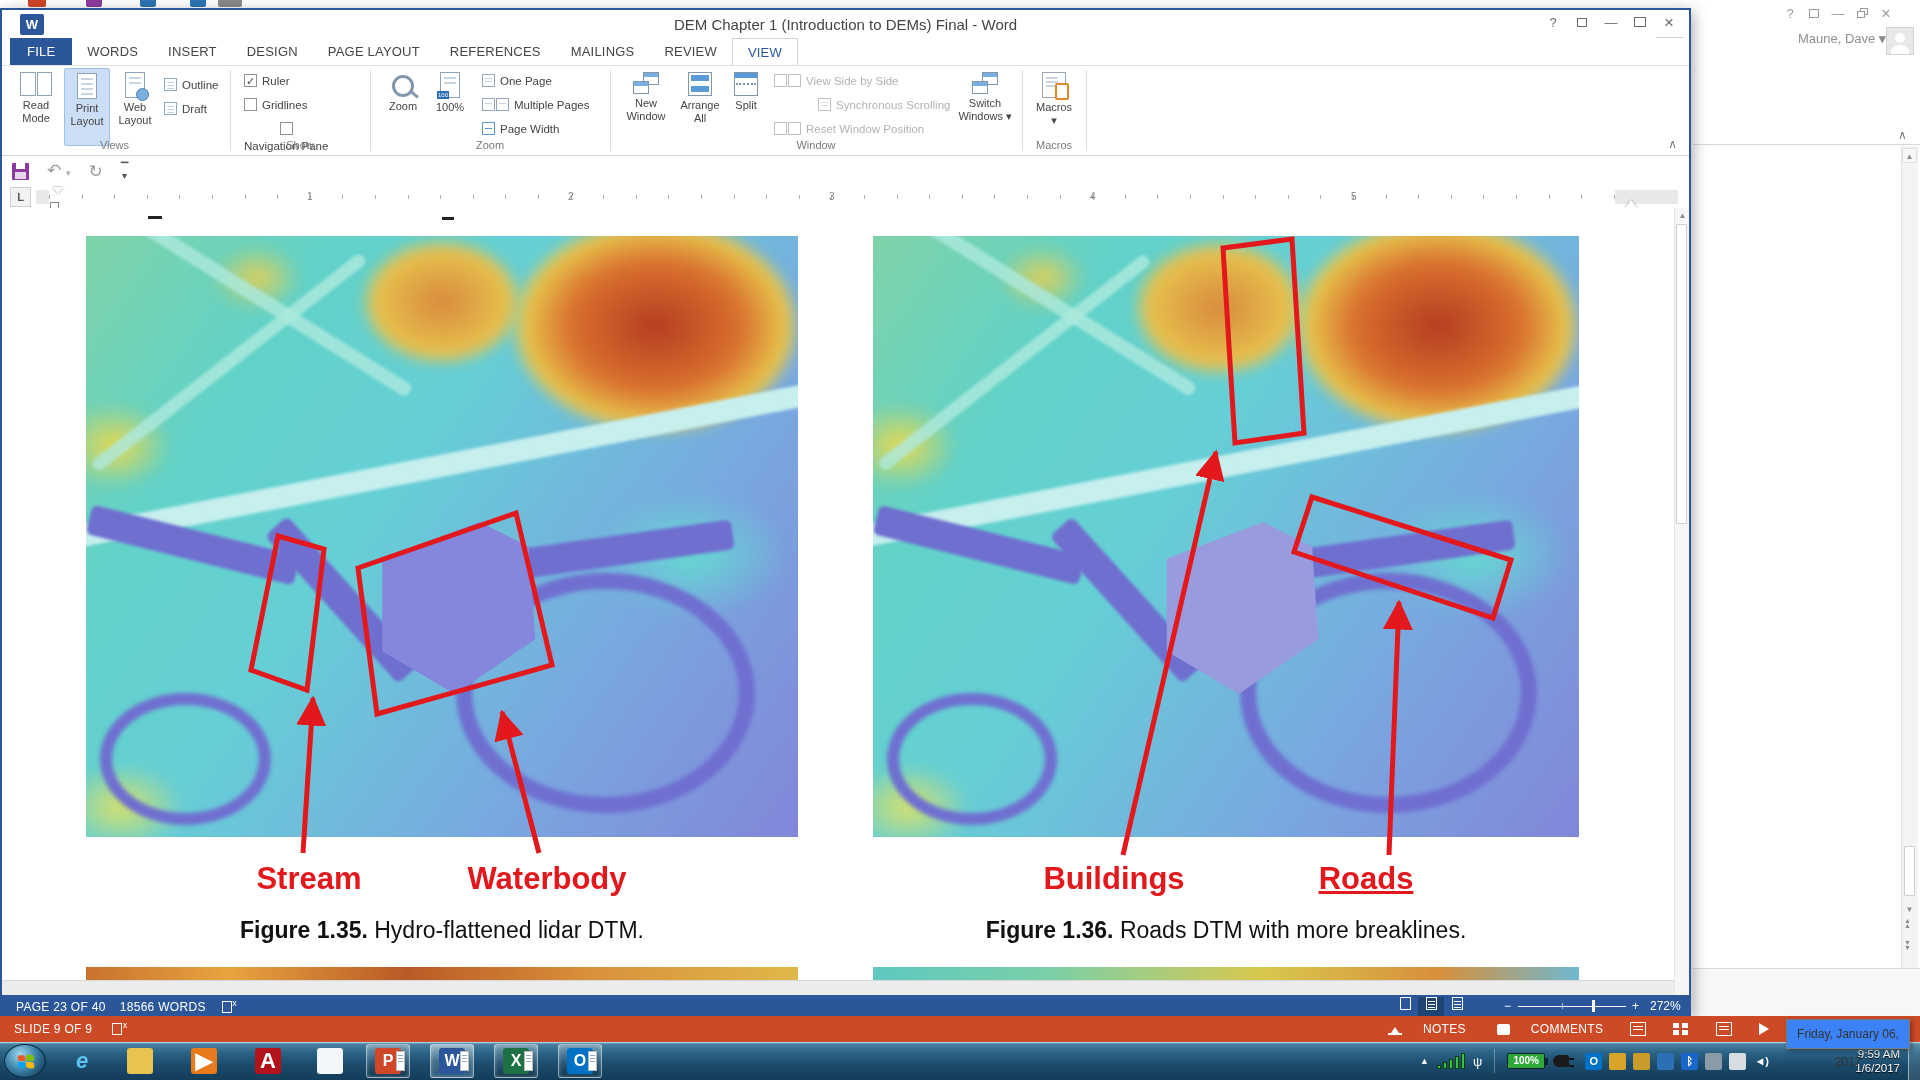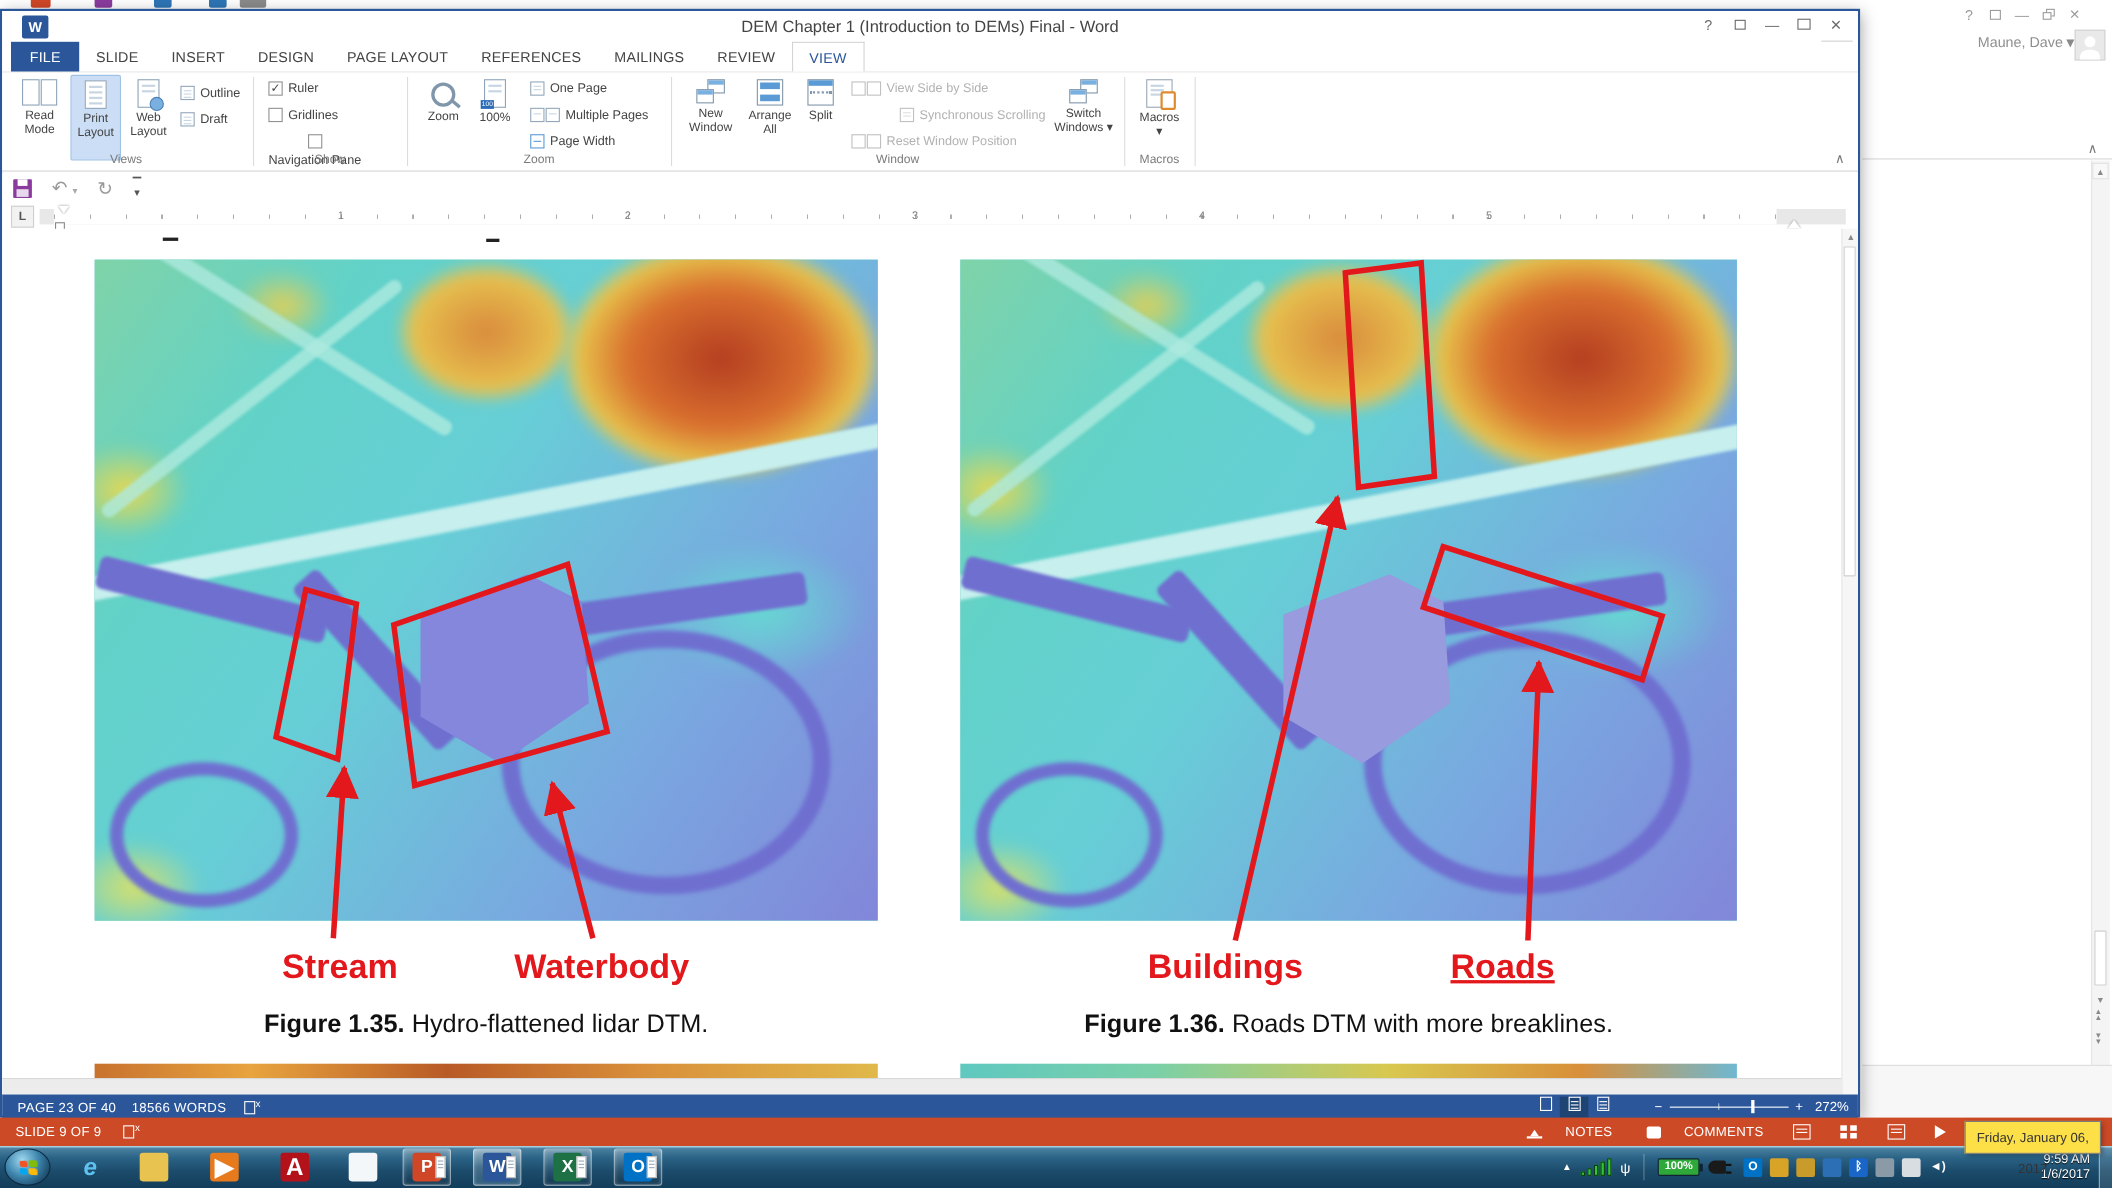--- a/index.html
+++ b/index.html
@@ -122,21 +122,21 @@
   .ztick{position:absolute;top:8px;width:1px;height:6px;background:#ffffff99;}
   .zlabel{position:absolute;font-size:12px;color:#fff;}
   
   .ppt-status{left:0;top:1016px;width:1920px;height:26px;background:#cc4a26;color:#fff;font-size:12px;display:flex;align-items:center;}
   .ppt-ic{width:16px;height:14px;border:1px solid #fff;position:relative;margin-right:5px;}
   .ppt-ic i{position:absolute;left:2px;right:2px;top:3px;height:1px;background:#fff;box-shadow:0 3px 0 #fff;}
   .notes-ic{width:14px;height:12px;border-bottom:2px solid #fff;position:relative;margin-right:6px;}
   .notes-ic:before{content:"";position:absolute;left:3px;top:0;border:4px solid transparent;border-bottom:6px solid #fff;}
   .cmt-ic{width:13px;height:11px;background:#fff;border-radius:2px;position:relative;margin-right:6px;}
   .cmt-ic:after{content:"";position:absolute;left:2px;bottom:-4px;border:4px solid transparent;border-top:5px solid #fff;}
-  .tooltip{left:1786px;top:1019px;width:124px;height:30px;background:#fde047;border:1px solid #7c7c7c;box-shadow:2px 2px 5px rgba(0,0,0,.35);color:#333;font-size:12px;text-align:center;line-height:28px;z-index:60;}
+  .tooltip{left:1786px;top:1019px;width:124px;height:30px;background:#3b82f6;border:1px solid #7c7c7c;box-shadow:2px 2px 5px rgba(0,0,0,.35);color:#333;font-size:12px;text-align:center;line-height:28px;z-index:60;}
   
   .taskbar{left:0;top:1042px;width:1920px;height:38px;background:linear-gradient(#8fbcd4 0%,#497f9e 6%,#2a6386 28%,#1c4b6b 60%,#123d5a 100%);box-shadow:inset 0 1px 0 #a8d4e8;}
   .orb{left:4px;top:2px;width:42px;height:34px;border-radius:50%;background:radial-gradient(circle at 38% 30%,#9fd8f0,#3d85ad 45%,#173f5c 85%);border:1px solid #0d2b42;display:flex;align-items:center;justify-content:center;}
   .flag{width:17px;height:13px;display:grid;grid-template-columns:1fr 1fr;grid-template-rows:1fr 1fr;gap:1px;transform:perspective(40px) rotateY(-18deg);}
   .flag i{border-radius:1px 3px 1px 3px;}
   .tb-app{top:2px;width:44px;height:34px;display:flex;align-items:center;justify-content:center;border-radius:3px;}
   .tb-app.framed{border:1px solid rgba(255,255,255,.5);background:linear-gradient(rgba(255,255,255,.28),rgba(255,255,255,.08) 50%,rgba(0,0,0,.12));box-shadow:inset 0 0 4px rgba(255,255,255,.3);}
   .tb-app.activewin{background:linear-gradient(rgba(255,255,255,.45),rgba(255,255,255,.18) 50%,rgba(120,180,220,.25));}
   .office-tile{width:26px;height:26px;border-radius:3px;color:#fff;font-weight:bold;font-size:16px;text-align:center;line-height:26px;position:relative;}
   .office-tile i{position:absolute;right:-4px;top:3px;width:9px;height:20px;background:#fff;border:1px solid #bbb;}
@@ -204,21 +204,21 @@
         <div class="ctrl-glyph">—</div>
         <div class="ctrl-glyph"><span class="sq-ico" style="width:12px;height:10px;"></span></div>
         <div class="ctrl-glyph" style="font-size:17px;">×</div>
       </div>
     </div>
     <div class="abs account" style="left:1568px;top:32px;"><span>Maune, Dave</span> <span class="chev">▾</span></div>
     <div class="abs avatar" style="left:1654px;top:27px;width:28px;height:27px;"></div>
 
     <div class="tabs-row abs" id="tabs">
         <span class="tab file">FILE</span>
-        <span class="tab">SLIDE</span>
+        <span class="tab">WORDS</span>
         <span class="tab">INSERT</span>
         <span class="tab">DESIGN</span>
         <span class="tab">PAGE LAYOUT</span>
         <span class="tab">REFERENCES</span>
         <span class="tab">MAILINGS</span>
         <span class="tab">REVIEW</span>
         <span class="tab active">VIEW</span>
       </div>
 
     <div class="abs ribbon">

